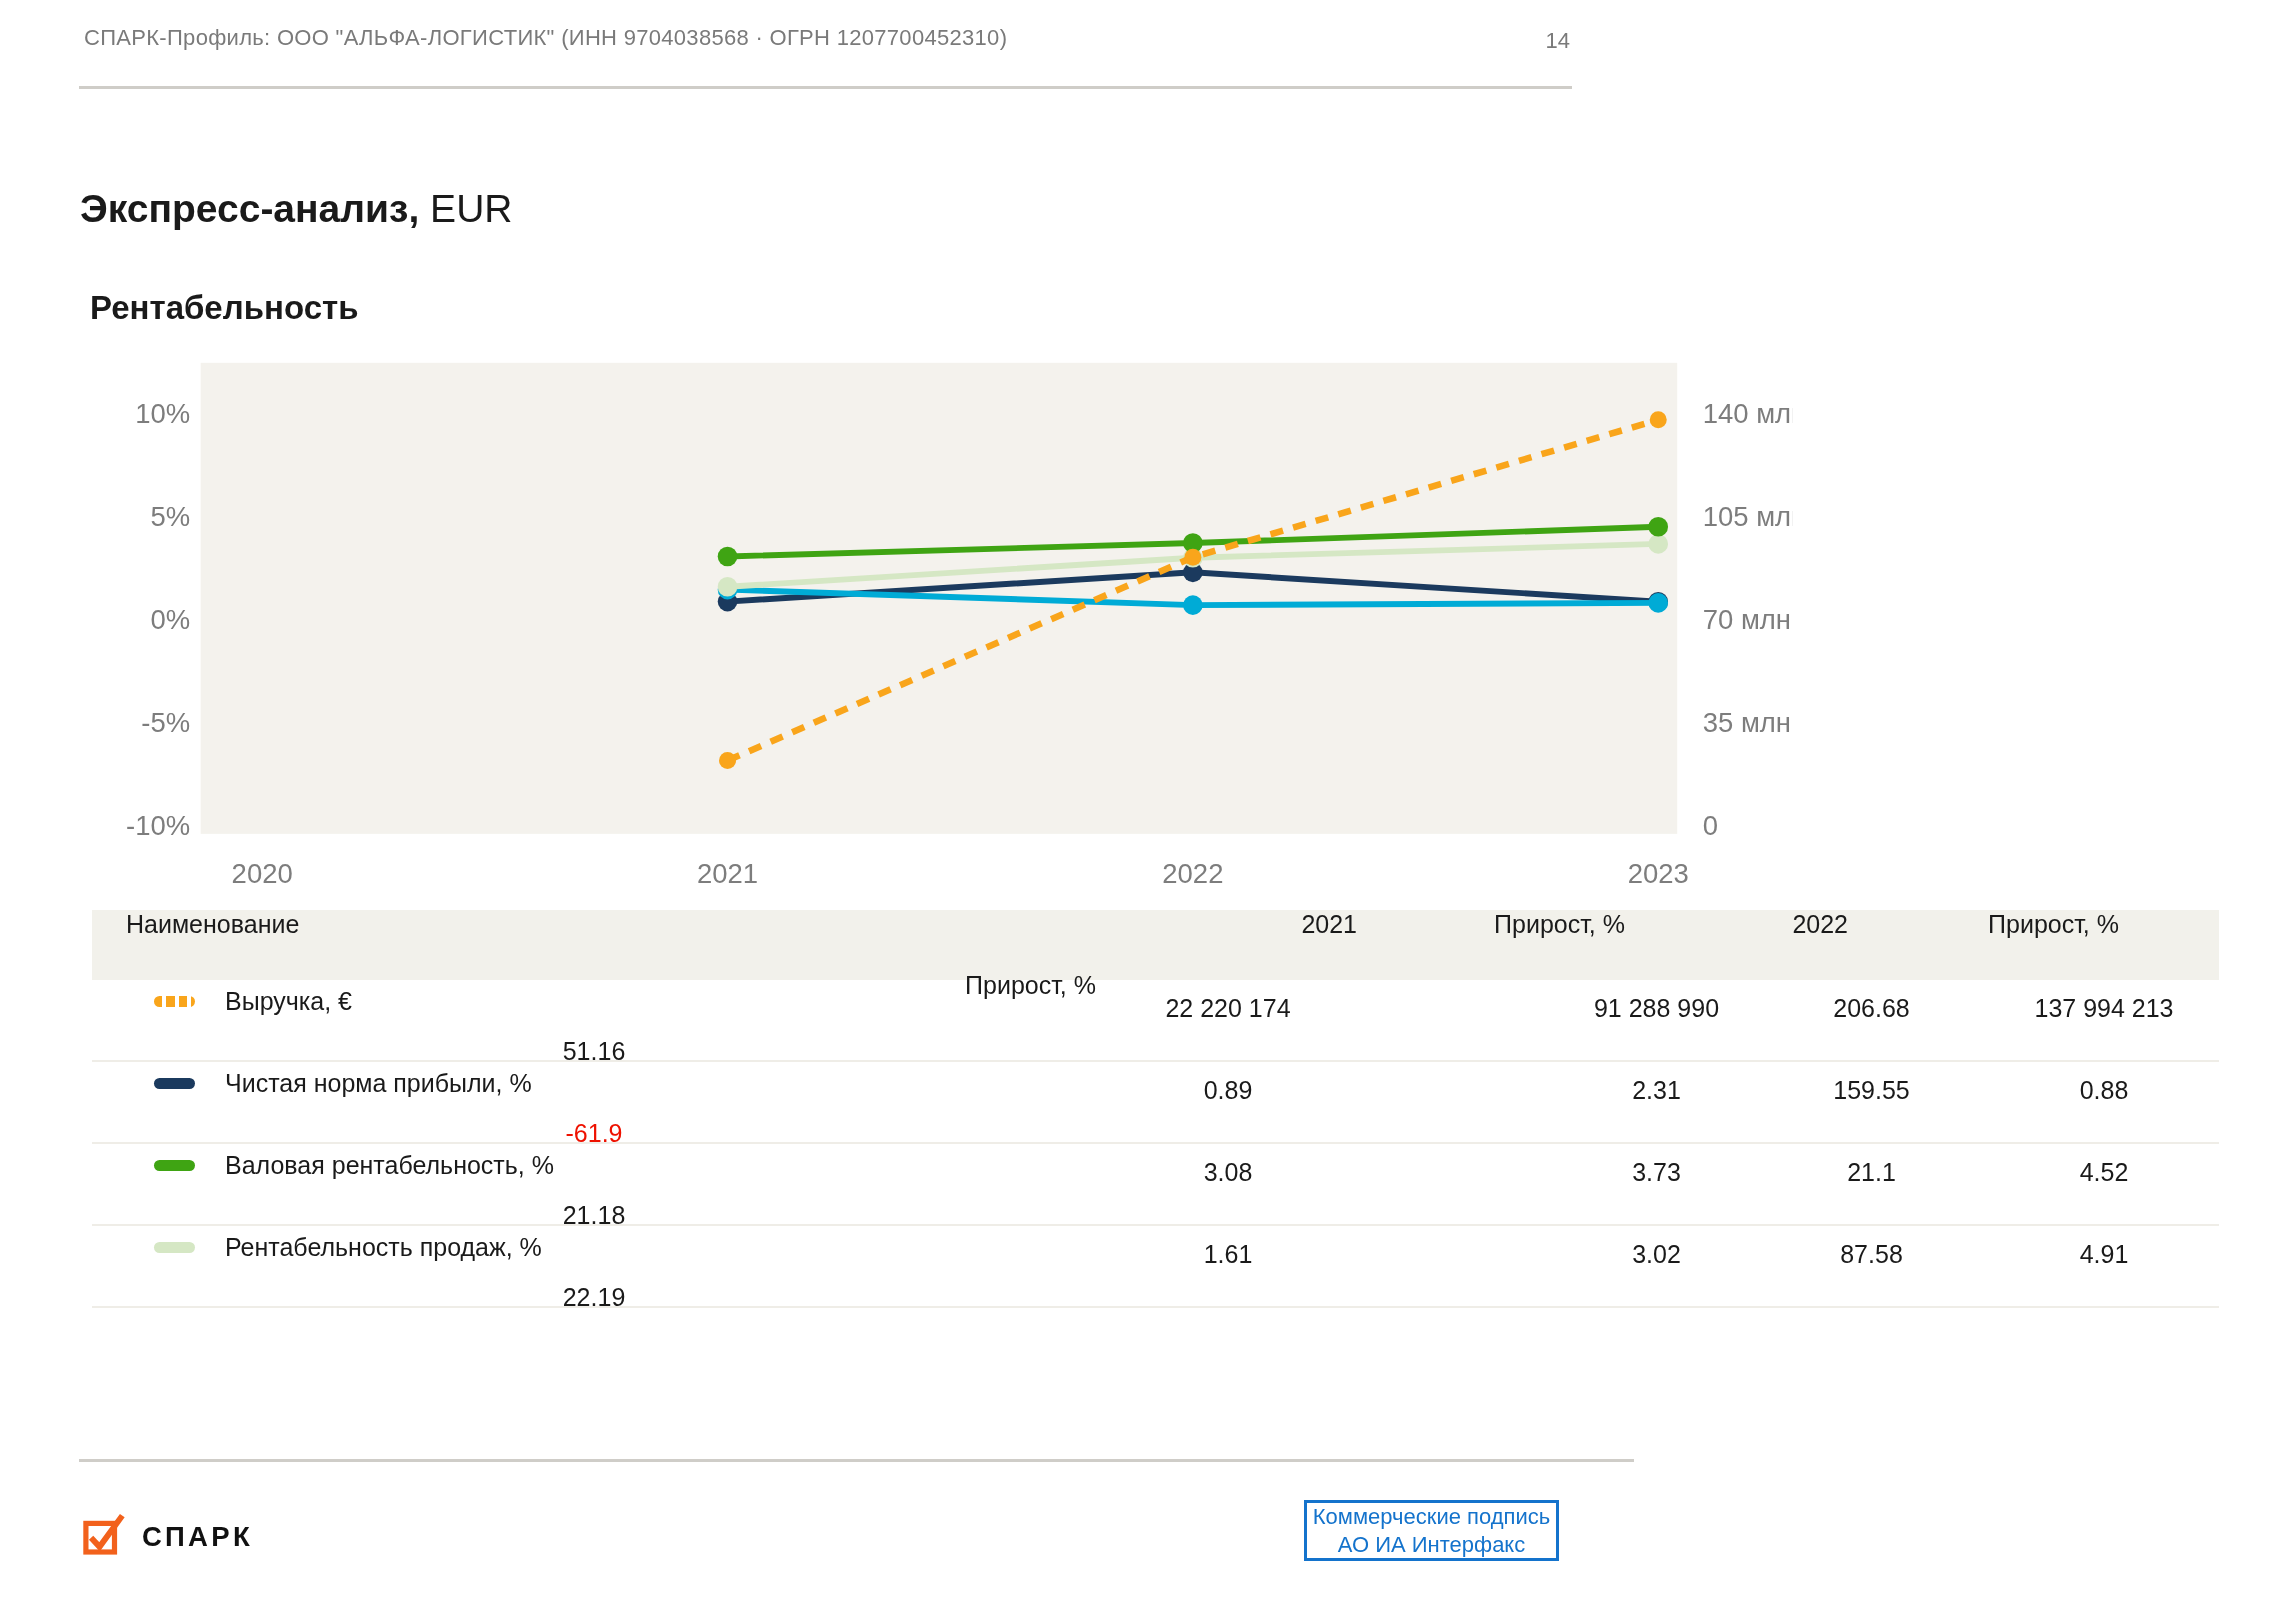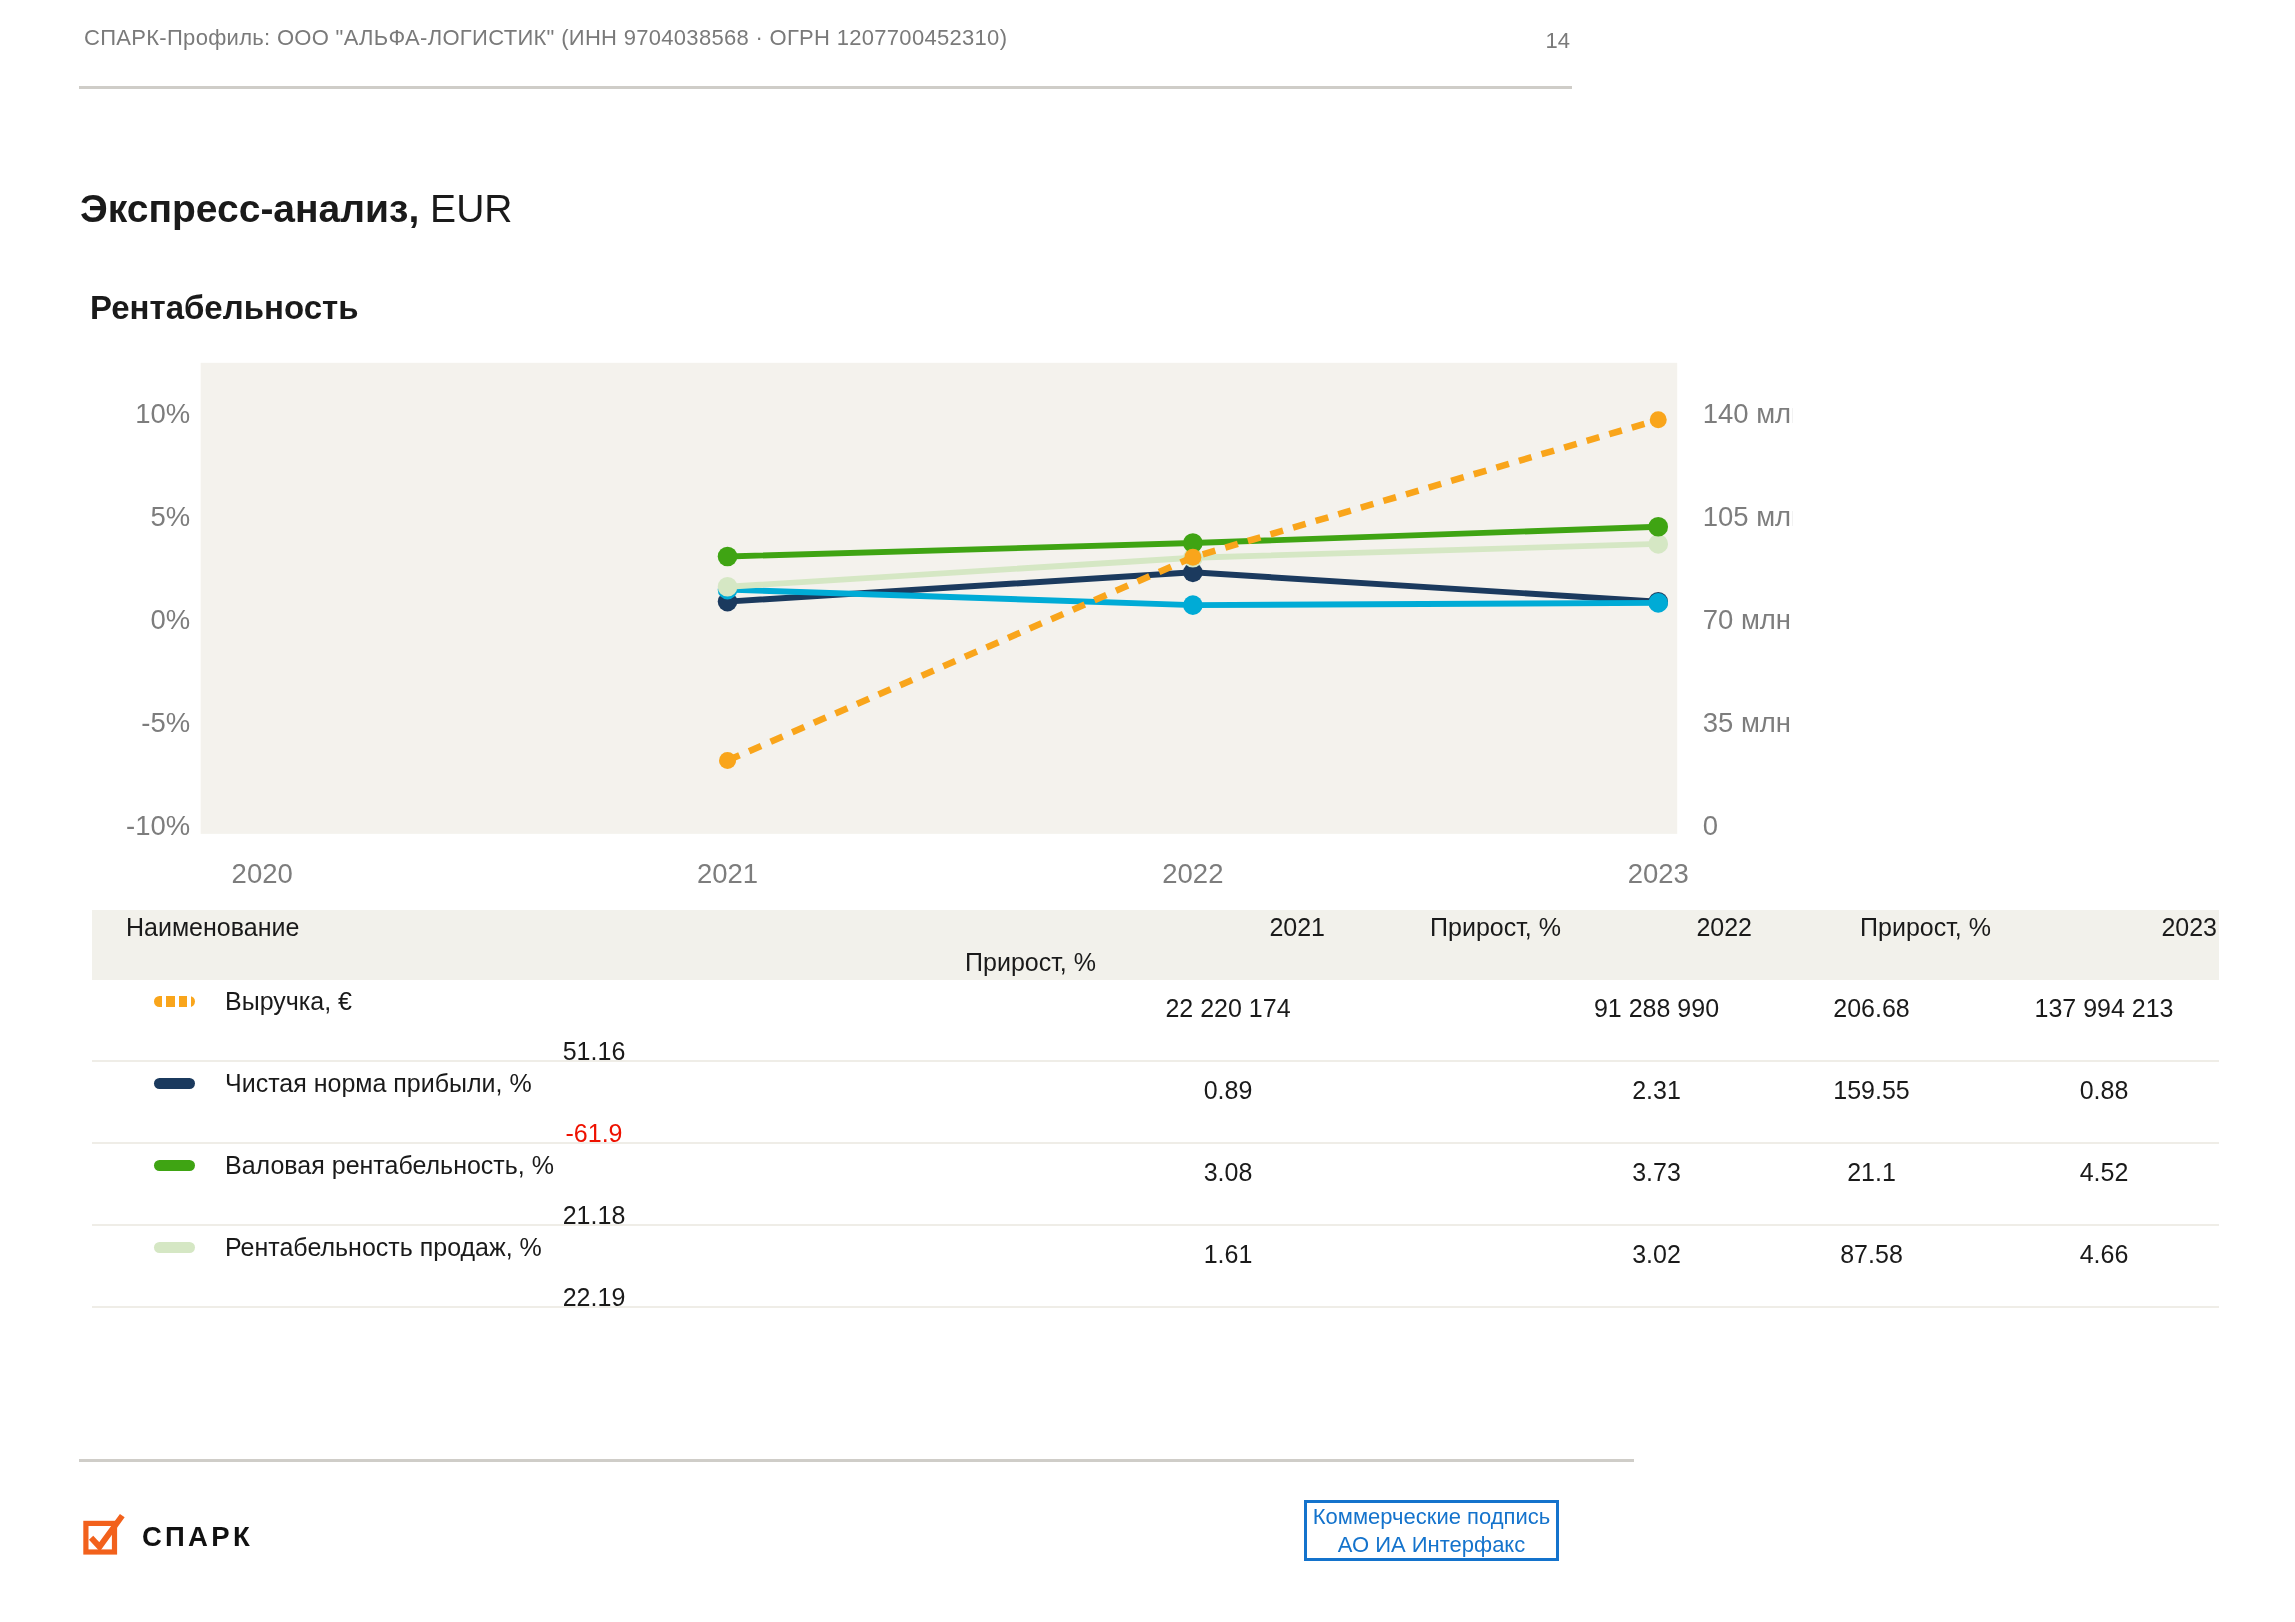--- a/index.html
+++ b/index.html
@@ -11,21 +11,21 @@
   .page-header-text{position:absolute;left:84px;top:25px;font-size:22px;color:#7a7a7a;letter-spacing:0.3px;white-space:nowrap;}
   .page-number{position:absolute;left:1505px;top:28px;width:65px;font-size:22px;color:#7a7a7a;text-align:right;}
   .header-rule{position:absolute;left:79px;top:86px;width:1493px;height:3.3px;background:#cfcdc8;}
   .doc-title{position:absolute;left:80px;top:161px;font-size:39px;font-weight:bold;white-space:nowrap;}
   .doc-title .suffix{font-weight:normal;}
   .section-title{position:absolute;left:90px;top:262px;font-size:33px;font-weight:bold;}
   #chart-wrap{position:absolute;left:79px;top:353px;width:1714px;height:543px;}
   #chart-svg{font-family:"Liberation Sans","DejaVu Sans",sans-serif;}
 
   .data-table{position:absolute;left:92px;top:910px;width:2127px;font-size:25px;}
-  .thead{display:grid;grid-template-columns:1039px 194px 236px 191px 239px 226px;height:70px;background:#f2f1eb;align-items:center;}
+  .thead{display:grid;grid-template-columns:1039px 194px 236px 191px 239px 226px;height:70px;background:#f2f1eb;align-items:center;gap:32px;}
   .thead .cell{text-align:right;}
   .thead .cell.name-h{text-align:left;padding-left:34px;}
   .thead .cell:last-child{padding-right:35px;}
   .trow{display:grid;grid-template-columns:1039px 194px 236px 191px 239px 226px;height:80px;border-bottom:2.6px solid #efede7;}
   .trow .cell.num{text-align:center;align-self:start;padding-top:14px;}
   .trow .cell.num:last-child{padding-right:35px;}
   .trow .cell.neg{color:#ee1100;}
   .name-cell{display:flex;align-items:center;}
   .swatch{width:41px;height:10.5px;border-radius:5.9px;margin-left:62px;flex:none;}
   .row-label{margin-left:30px;}
@@ -139,21 +139,21 @@
       </div>
       <div class="trow">
         <div class="cell name-cell">
           <span class="swatch" style="background: rgb(213, 231, 196);"></span>
           <span class="row-label">Рентабельность продаж, %</span>
         </div>
         <div class="cell num">1.61</div>
         <div class="cell num"></div>
         <div class="cell num">3.02</div>
         <div class="cell num">87.58</div>
-        <div class="cell num">4.66</div>
+        <div class="cell num">4.91</div>
         <div class="cell num">22.19</div>
       </div>
     </div>
 </div>
 
 <div class="footer-rule"></div>
 
 <div class="logo">
   <svg width="52" height="47" viewBox="0 0 80 72">
     <rect x="6" y="22" width="44" height="44" fill="none" stroke="#f2611c" stroke-width="8"></rect>

